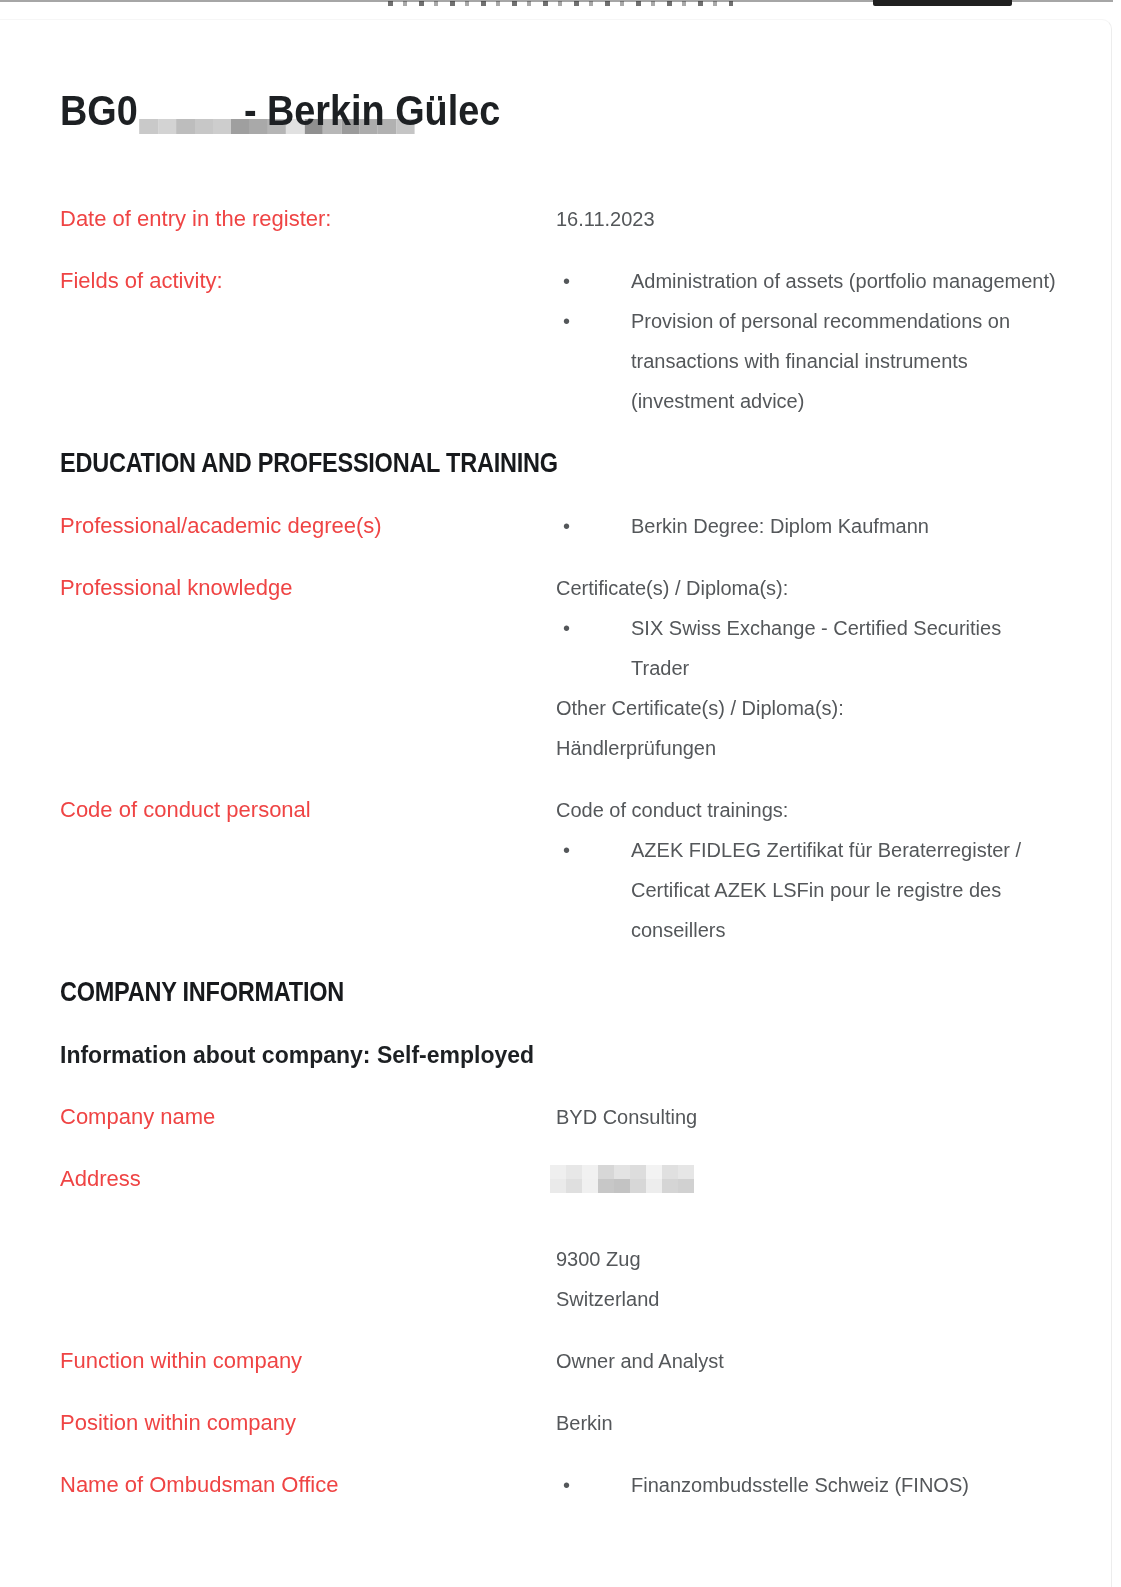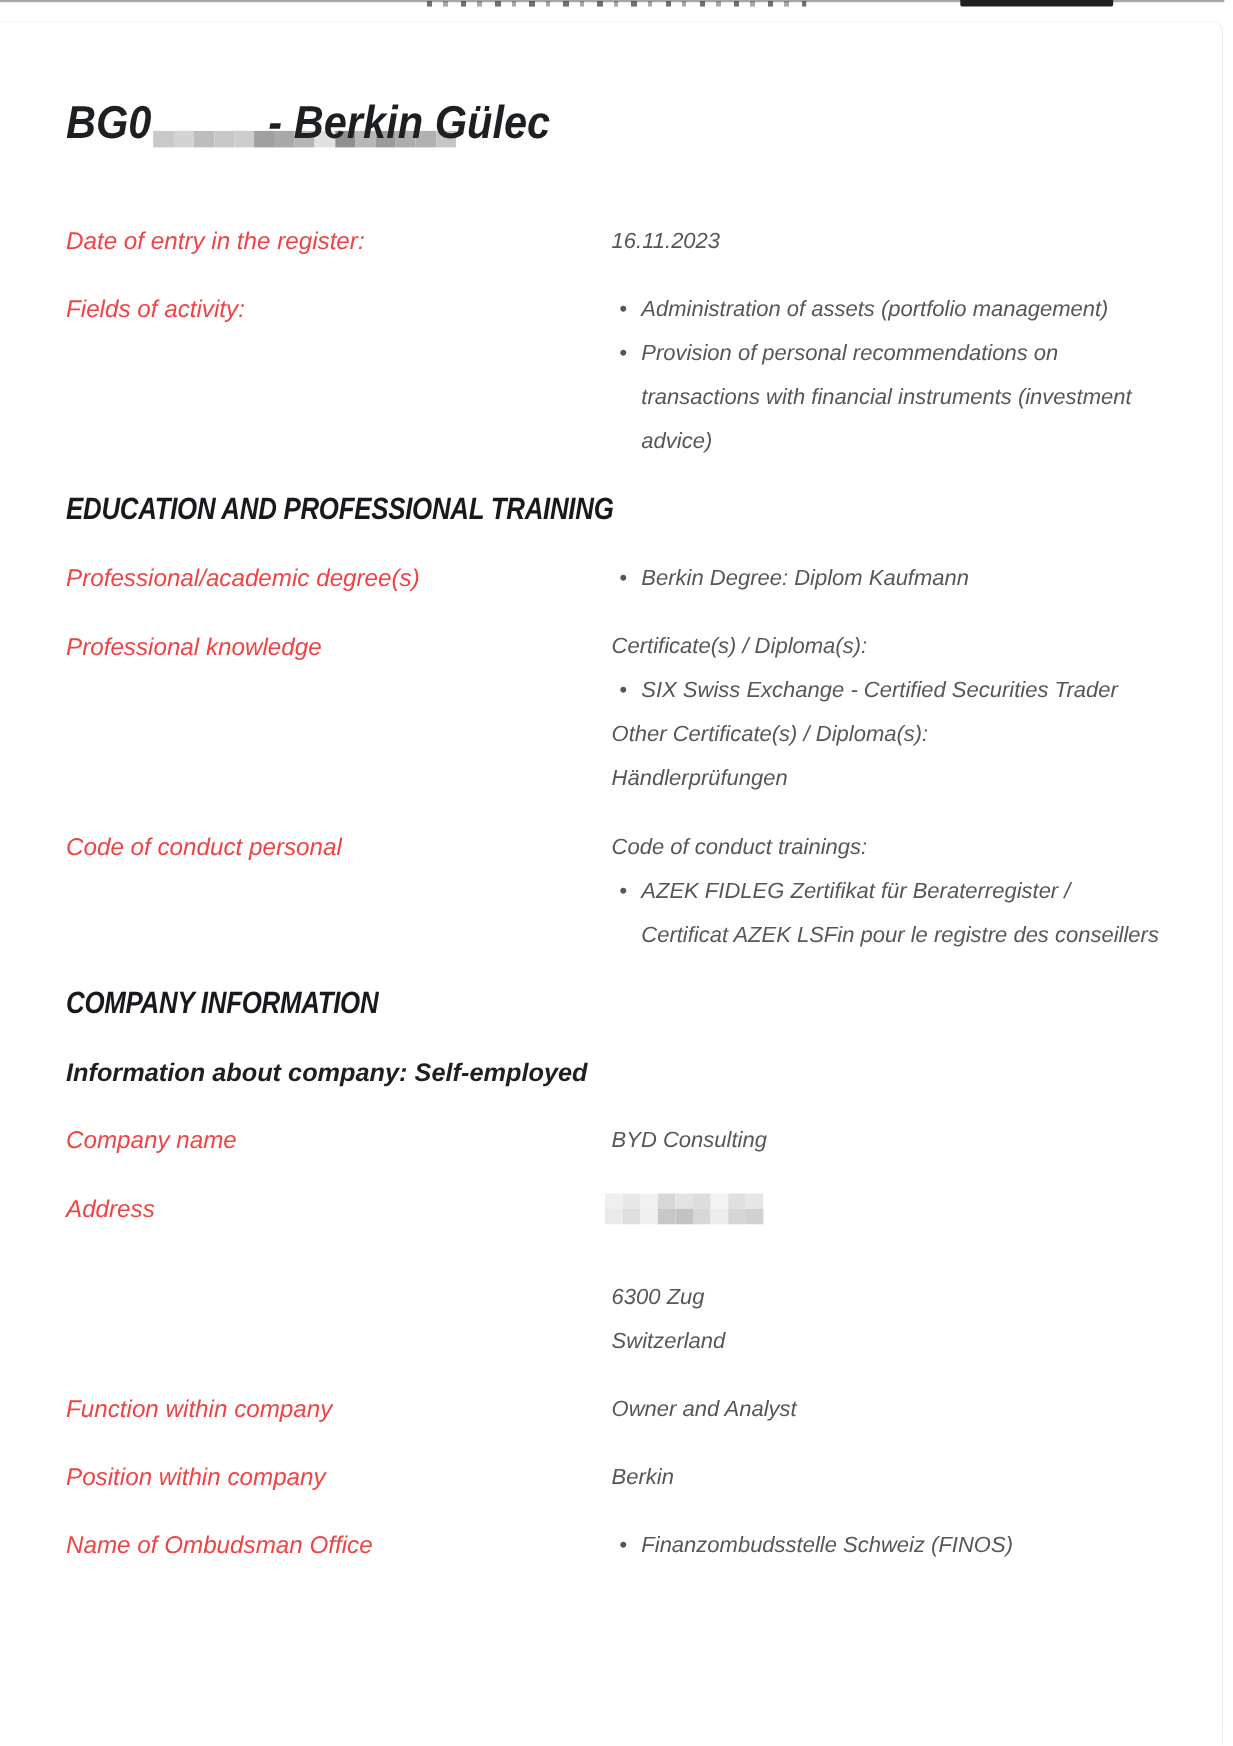--- a/index.html
+++ b/index.html
@@ -19,21 +19,21 @@
       rgba(45,45,45,.55) 15px 19px, transparent 19px 31px);
   }
   .dark-bar{position:absolute;top:0;left:873px;width:139px;height:6px;background:#202020;border-radius:0 0 2px 2px;}
 
   
   .card{
     position:absolute;top:19px;left:0;width:1112px;height:1568px;
     background:#fff;border-right:1px solid #ededed;border-top:1px solid #f6f6f6;
     border-top-right-radius:10px;box-sizing:border-box;
   }
-  .container{padding:66px 57px 0 60px;font-style:italic;}
+  .container{padding:66px 57px 0 60px;}
 
   
   h1.page-title{
     margin:0 0 34px 0;font-size:42px;line-height:50px;font-weight:700;color:#1d2023;
     transform:scaleX(.9);transform-origin:left center;white-space:nowrap;
   }
   .redact-lg{
     display:inline-block;width:102px;height:46px;vertical-align:-9px;
     margin:0 14px 0 2px;font-size:0;line-height:0;
   }
@@ -53,21 +53,21 @@
     transform:scaleX(.84);transform-origin:left center;white-space:nowrap;
     margin:2px 0 23px 0;
   }
   .sub-heading{font-size:23px;line-height:40px;font-weight:700;color:#1d2023;margin:0 0 22px 0;}
 
   
   .row{display:grid;grid-template-columns:496px 500px;margin-bottom:22px;}
   .row-label{font-size:22px;line-height:40px;color:#ef4444;}
   .row-value{font-size:20px;line-height:40px;color:#54575a;}
   .v-text{line-height:40px;}
-  .v-bullet{display:flex;}
+  .v-bullet{display:flex;gap:48px;}
   .v-bullet .dot{flex:0 0 27px;box-sizing:border-box;padding-left:7px;}
   .v-bullet .dot::before{content:"\2022";}
   .v-bullet .btxt{flex:1 1 auto;}
   .v-spacer{height:40px;}
 
   
   .redact-sm-line{line-height:40px;height:40px;display:flex;align-items:center;}
   .redact-sm{display:inline-block;width:144px;height:28px;font-size:0;line-height:0;margin-left:-6px;}
   .redact-sm i{display:inline-block;width:16px;height:14px;}
   .redact-sm i:nth-child(1){background:#efefef}.redact-sm i:nth-child(2){background:#e7e7e7}
@@ -161,21 +161,21 @@
       </div>
     </div>
 
     <div class="row">
       <div class="row-label">Address</div>
       <div class="row-value">
         <div class="redact-sm-line">
           <span class="redact-sm"><i></i><i></i><i></i><i></i><i></i><i></i><i></i><i></i><i></i><i></i><i></i><i></i><i></i><i></i><i></i><i></i><i></i><i></i></span>
         </div>
         <div class="v-spacer"></div>
-        <div class="v-text">6300 Zug</div>
+        <div class="v-text">9300 Zug</div>
         <div class="v-text">Switzerland</div>
       </div>
     </div>
 
     <div class="row">
       <div class="row-label">Function within company</div>
       <div class="row-value">
         <div class="v-text">Owner and Analyst</div>
       </div>
     </div>

